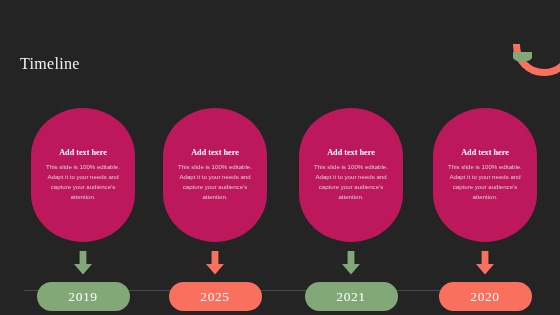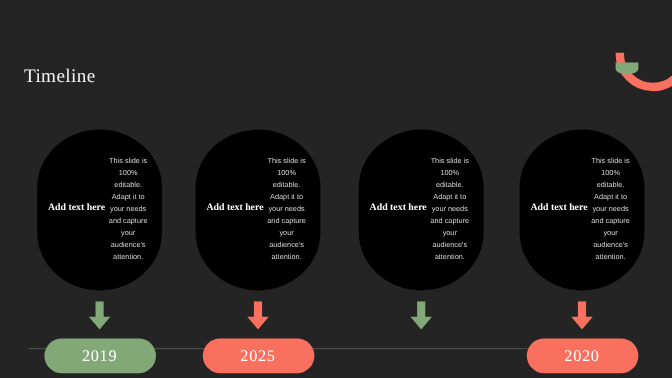--- a/index.html
+++ b/index.html
@@ -85,24 +85,24 @@
   .col.c0 { left: 24px; }
   .col.c1 { left: 156px; }
   .col.c2 { left: 292px; }
   .col.c3 { left: 426px; }
 
   
   .card {
     position: relative;
     width: 104px;
     height: 134px;
-    background: #000000;
+    background: #be185d;
     border-radius: 52px / 48px;
     display: flex;
-    flex-direction: row;
+    flex-direction: column;
     align-items: center;
     justify-content: center;
     padding: 0 9px;
     box-sizing: border-box;
   }
   .card-heading {
     font-family: "Liberation Serif", serif;
     font-weight: bold;
     font-size: 8.2px;
     color: #fdfdfd;
@@ -201,20 +201,23 @@
     </div>
 
     <div class="col c2">
       <div class="card">
         <div class="card-heading">Add text here</div>
         <div class="card-body">This slide is 100% editable. Adapt it to your needs and capture your audience's attention.</div>
       </div>
       <svg class="arrow" viewBox="0 0 20 24">
         <polygon points="6.6,0 13.4,0 13.4,13 19,13 10,23.5 1,13 6.6,13" fill="#82a878"></polygon>
       </svg>
+      <div class="year-pill pill-green">
+        <span>2021</span>
+      </div>
     </div>
 
     <div class="col c3">
       <div class="card">
         <div class="card-heading">Add text here</div>
         <div class="card-body">This slide is 100% editable. Adapt it to your needs and capture your audience's attention.</div>
       </div>
       <svg class="arrow" viewBox="0 0 20 24">
         <polygon points="6.6,0 13.4,0 13.4,13 19,13 10,23.5 1,13 6.6,13" fill="#f9705e"></polygon>
       </svg>

